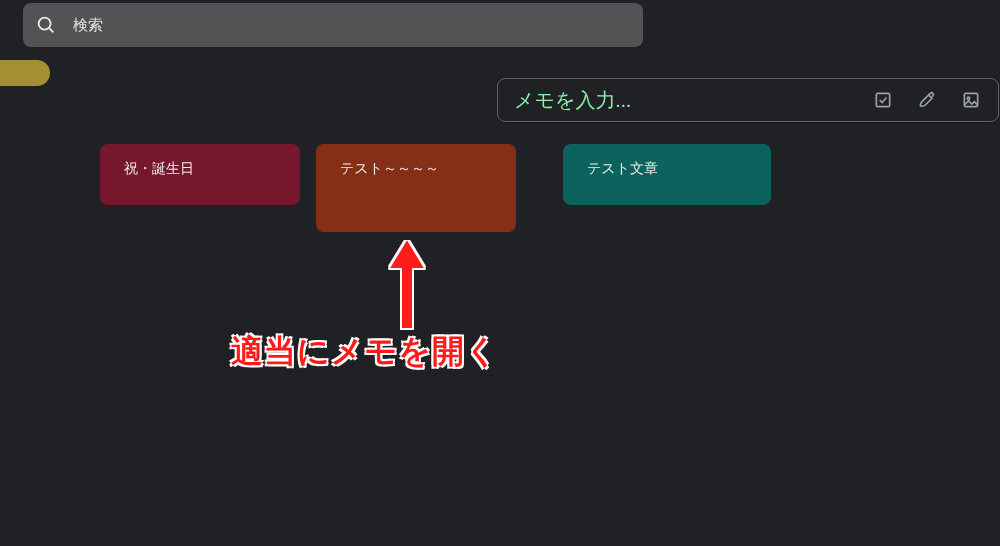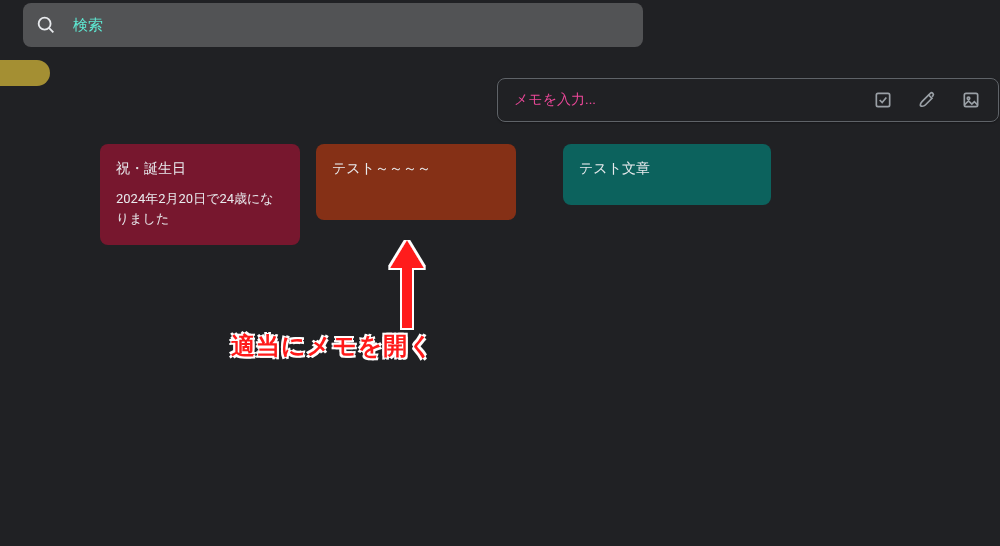--- a/index.html
+++ b/index.html
@@ -27,21 +27,21 @@
     .search-icon {
       width: 22px;
       height: 22px;
       color: #e8eaed;
       margin-right: 16px;
       display: flex;
       align-items: center;
       justify-content: center;
     }
     .search-placeholder {
-      color: #5eead4;
+      color: #e5e5e5;
       font-size: 15px;
     }
     .yellow-tab {
       position: absolute;
       left: 0;
       top: 60px;
       width: 50px;
       height: 26px;
       background: #a48f33;
       border-top-right-radius: 14px;
@@ -55,22 +55,22 @@
       height: 44px;
       background: #202124;
       border: 1px solid #5f6368;
       border-radius: 8px;
       display: flex;
       align-items: center;
       padding: 0 16px;
       box-shadow: 0 1px 2px rgba(0,0,0,0.3);
     }
     .note-input-placeholder {
-      color: #ec4899;
-      font-size: 14px;
+      color: #86efac;
+      font-size: 20px;
       flex: 1;
     }
     .input-icons {
       display: flex;
       gap: 22px;
       align-items: center;
     }
     .input-icon {
       width: 22px;
       height: 22px;
@@ -84,30 +84,30 @@
       position: absolute;
       left: 100px;
       top: 144px;
       display: flex;
       gap: 16px;
       align-items: flex-start;
     }
     .note-card {
       width: 200px;
       border-radius: 8px;
-      padding: 14px 16px 16px 16px;
+      padding: 14px 16px 16px 24px;
       font-size: 13px;
       line-height: 1.5;
     }
     .note-card.red {
       background: #77172e;
     }
     .note-card.brown {
       background: #853016;
-      height: 76px;
+      height: 88px;
     }
     .note-card.teal {
       background: #0c625d;
       width: 208px;
       margin-left: 31px;
     }
     .note-title {
       font-size: 14px;
       font-weight: 500;
       margin-bottom: 10px;
@@ -121,21 +121,21 @@
     }
     .annotation-arrow {
       position: absolute;
       left: 382px;
       top: 240px;
     }
     .annotation-text {
       position: absolute;
       left: 231px;
       top: 330px;
-      font-size: 24px;
+      font-size: 32px;
       font-weight: 700;
       color: #ff1a1a;
       text-shadow: 1px 1px 0 #fff, -1px -1px 0 #fff, 1px -1px 0 #fff, -1px 1px 0 #fff, 2px 2px 0 #fff, -2px -2px 0 #fff, 2px -2px 0 #fff, -2px 2px 0 #fff;
       letter-spacing: 1px;
       text-align: center;
     }
   </style>
 </head>
 <body>
 
@@ -172,21 +172,20 @@
         <circle cx="9" cy="10" r="1.5"></circle>
         <path d="M4 18 l5 -5 l4 4 l3 -3 l4 4"></path>
       </svg>
     </span>
   </div>
 </div>
 
 <div class="notes-grid">
   <div class="note-card red">
     <div class="note-title">祝・誕生日</div>
-    <div class="note-body">2024年2月20日で24歳になりました</div>
   </div>
   <div class="note-card brown">
     <div class="note-title">テスト～～～～</div>
     <div class="note-body"></div>
   </div>
   <div class="note-card teal">
     <div class="note-title">テスト文章</div>
   </div>
 </div>
 

